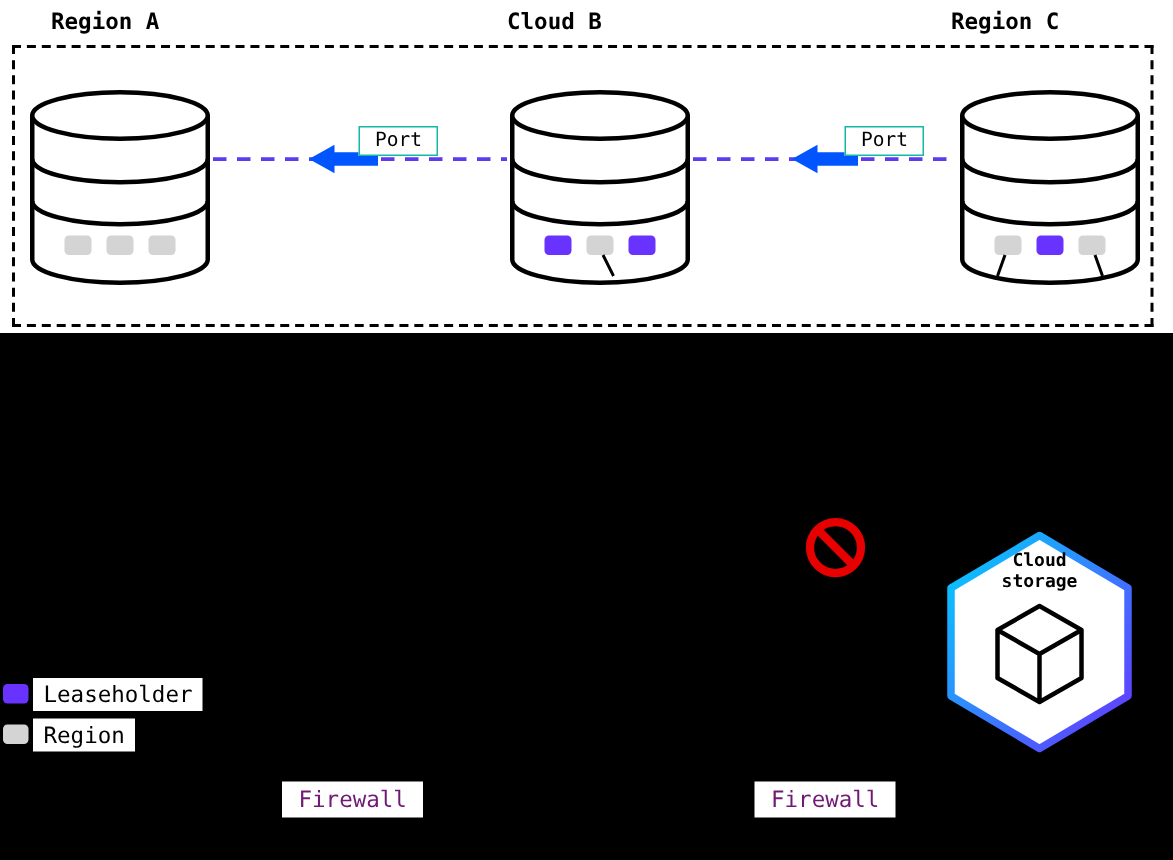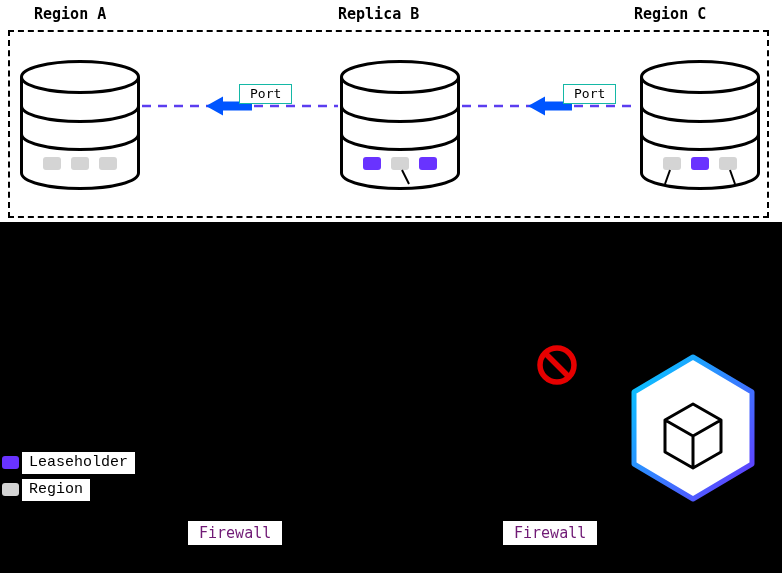--- a/index.html
+++ b/index.html
@@ -12,21 +12,21 @@
   .region-label { position:absolute; top:4px; font-weight:bold; font-size:15px; color:#000; background:#fff; padding:1px 6px; white-space:nowrap; }
   .db { position:absolute; top:58px; width:124px; height:134px; }
   .db-a { left:18px; } .db-b { left:338px; } .db-c { left:638px; }
   .port-chip { position:absolute; top:84px; background:#fff; color:#000; border:1px solid #14b8a6; font-size:13px; line-height:18px; padding:0 10px; white-space:nowrap; }
   .port-1 { left:239px; } .port-2 { left:563px; }
   .no-icon { position:absolute; left:535px; top:343px; }
   .hex { position:absolute; left:627px; top:352px; }
   .hex-label { position:absolute; left:627px; top:366px; width:132px; text-align:center; color:#000; font-weight:bold; font-size:12px; line-height:14px; white-space:pre-line; }
   .legend-swatch { position:absolute; left:1px; }
   .legend-swatch-1 { top:455px; } .legend-swatch-2 { top:482px; }
-  .legend-label { position:absolute; left:22px; background:#fff; color:#000; font-size:15px; line-height:20px; padding:1px 7px; white-space:nowrap;font-family:Liberation Mono, monospace; }
+  .legend-label { position:absolute; left:22px; background:#fff; color:#000; font-size:15px; line-height:20px; padding:1px 7px; white-space:nowrap; }
   .legend-label-1 { top:452px; } .legend-label-2 { top:479px; }
   .firewall-chip { position:absolute; top:521px; background:#fff; color:#701a75; font-size:15px; line-height:20px; padding:2px 11px; white-space:nowrap; }
   .firewall-1 { left:188px; } .firewall-2 { left:503px; }
 </style>
 </head>
 <body>
 
 <div class="canvas">
 
   <div class="top-bg"></div>
@@ -34,21 +34,21 @@
   <div class="cluster-box"></div>
 
   <svg class="layer" width="782" height="222">
     <line x1="142" y1="106" x2="338" y2="106" stroke-width="2.5" stroke-dasharray="9 7" stroke="#5b3df0"></line>
     <line x1="462" y1="106" x2="638" y2="106" stroke-width="2.5" stroke-dasharray="9 7" stroke="#5b3df0"></line>
     <polygon points="206,106 223,96.5 223,101.5 252,101.5 252,110.5 223,110.5 223,115.5" fill="#0055ff"></polygon>
     <polygon points="528,106 545,96.5 545,101.5 572,101.5 572,110.5 545,110.5 545,115.5" fill="#0055ff"></polygon>
   </svg>
 
   <div class="region-label" style="left:28px">Region A</div>
-  <div class="region-label" style="left:332px">Replica B</div>
+  <div class="region-label" style="left:332px">Cloud B</div>
   <div class="region-label" style="left:628px">Region C</div>
 
   <svg class="db db-a" viewBox="0 0 124 134">
     <path d="M3.5 19 L3.5 115 A58.5 15.5 0 0 0 120.5 115 L120.5 19" fill="#fff" stroke="#000" stroke-width="3"></path>
     <ellipse cx="62" cy="19" rx="58.5" ry="15.5" fill="#fff" stroke="#000" stroke-width="3"></ellipse>
     <path d="M3.5 48 A58.5 15.5 0 0 0 120.5 48" fill="none" stroke="#000" stroke-width="3"></path>
     <path d="M3.5 76 A58.5 15.5 0 0 0 120.5 76" fill="none" stroke="#000" stroke-width="3"></path>
     <rect x="25" y="99" width="18" height="13" rx="3" fill="#d4d4d4"></rect>
     <rect x="53" y="99" width="18" height="13" rx="3" fill="#d4d4d4"></rect>
     <rect x="81" y="99" width="18" height="13" rx="3" fill="#d4d4d4"></rect>
@@ -88,20 +88,22 @@
   <svg class="hex" width="132" height="152" viewBox="0 0 132 152">
     <defs>
       <linearGradient id="hexgrad" x1="0" y1="0" x2="1" y2="1">
         <stop offset="0%" stop-color="#00cfff"></stop>
         <stop offset="100%" stop-color="#6933ff"></stop>
       </linearGradient>
     </defs>
     <polygon points="66,5 125,40 125,112 66,147 7,112 7,40" fill="#fff" stroke="url(#hexgrad)" stroke-width="5" stroke-linejoin="round"></polygon>
     <path d="M66 52 L94 68 L94 100 L66 116 L38 100 L38 68 Z M38 68 L66 84 L94 68 M66 84 L66 116" fill="none" stroke="#000" stroke-width="3" stroke-linejoin="round"></path>
   </svg>
+  <div class="hex-label">Cloud
+storage</div>
 
   <svg class="legend-swatch legend-swatch-1" width="20" height="16">
     <rect x="1" y="1" width="17" height="13" rx="3" fill="#6933ff"></rect>
   </svg>
   <div class="legend-label legend-label-1">Leaseholder</div>
 
   <svg class="legend-swatch legend-swatch-2" width="20" height="16">
     <rect x="1" y="1" width="17" height="13" rx="3" fill="#d4d4d4"></rect>
   </svg>
   <div class="legend-label legend-label-2">Region</div>

